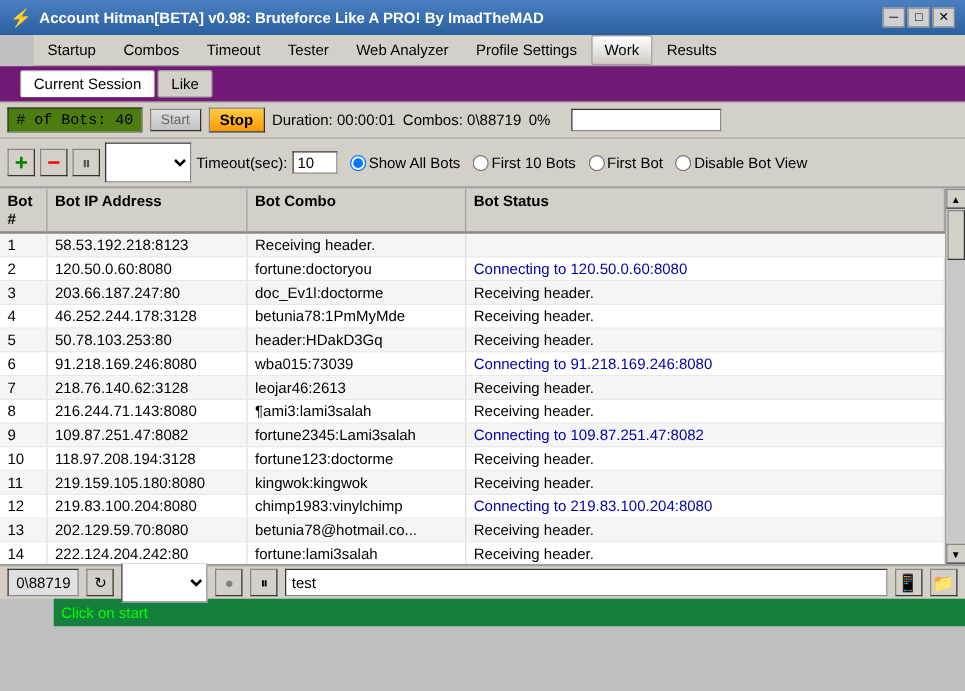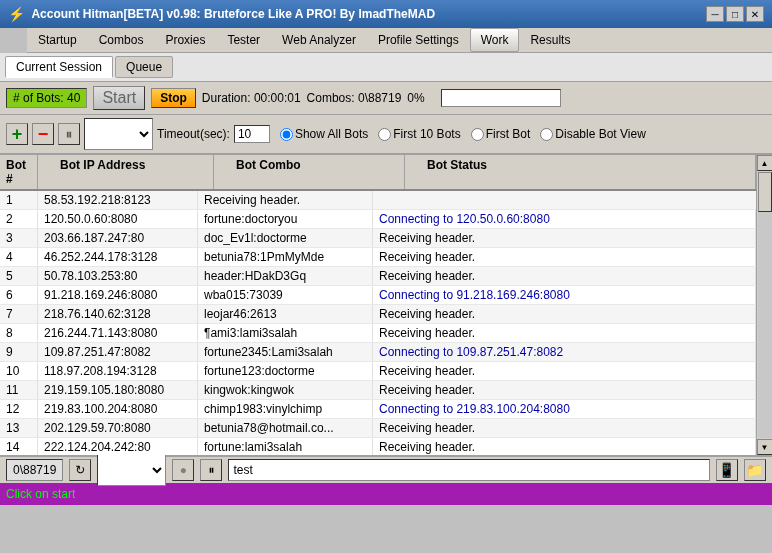--- a/index.html
+++ b/index.html
@@ -58,24 +58,24 @@
       cursor: pointer;
       background: #d4d0c8;
       border: 1px solid transparent;
       border-radius: 2px;
     }
     .menu-item:hover, .menu-item.active {
       background: linear-gradient(to bottom, #fff, #d0cdc5);
       border-color: #a0a0a0;
     }
     .session-bar {
-      background: #e5e5e5;
+      background: #701a75;
       display: flex;
       align-items: flex-start;
-      padding: 3px 5px;
+      padding: 3px 16px;
       gap: 2px;
       border-bottom: 1px solid #a0a0a0;
     }
     .tab-btn {
       padding: 3px 10px;
       font-size: 12px;
       cursor: pointer;
       background: #d4d0c8;
       border: 1px solid #a0a0a0;
       border-radius: 2px;
@@ -87,29 +87,30 @@
     .controls-row {
       background: #d4d0c8;
       display: flex;
       align-items: center;
       padding: 4px 6px;
       gap: 6px;
       border-bottom: 1px solid #a0a0a0;
     }
     .bots-label {
       font-size: 12px;
-      background: #84cc16;
+      background: #4d7c0f;
       border: 1px inset #888;
       padding: 2px 6px;
+      font-family: Liberation Mono, monospace;
     }
     .btn-start {
       padding: 2px 8px;
       background: linear-gradient(to bottom, #e0e0e0, #c0c0c0);
       border: 1px outset #888;
-      font-size: 16px;
+      font-size: 11px;
       cursor: pointer;
       color: #666;
     }
     .btn-stop {
       padding: 2px 8px;
       background: linear-gradient(to bottom, #ffcc44, #ff9900);
       border: 1px outset #888;
       font-size: 12px;
       cursor: pointer;
       font-weight: bold;
@@ -180,21 +181,20 @@
       overflow: hidden;
       position: relative;
     }
     .table-header {
       display: grid;
       grid-template-columns: 38px 160px 175px 1fr;
       background: #d4d0c8;
       border-bottom: 2px solid #888;
       font-weight: bold;
       font-size: 12px;
-      gap: 16px;
     }
     .th-cell {
       padding: 3px 6px;
       border-right: 1px solid #a0a0a0;
       overflow: hidden;
     }
     .table-body {
       overflow-y: auto;
       height: 100%;
     }
@@ -276,27 +276,28 @@
       background: #d4d0c8;
       display: flex;
       align-items: center;
       justify-content: center;
       cursor: pointer;
       font-size: 12px;
     }
     .connecting { color: #0000aa; }
     .receiving { color: #000; }
     .bottom-bar {
-      background: #a21caf;
+      background: #15803d;
       color: #00ff00;
       font-size: 12px;
       padding: 2px 6px;
       height: 22px;
       display: flex;
       align-items: center;
+      margin-left: 43px;
     }
   </style>
 </head>
 <body>
 
 <div>
 
   <div class="title-bar">
     <div class="title-bar-left">
       <span style="font-size:14px;">⚡</span>
@@ -305,31 +306,31 @@
     <div class="title-bar-controls">
       <div class="tb-btn">─</div>
       <div class="tb-btn">□</div>
       <div class="tb-btn close">✕</div>
     </div>
   </div>
 
   <div class="menu-bar">
     <div class="menu-item">Startup</div>
     <div class="menu-item">Combos</div>
-    <div class="menu-item">Proxies</div>
+    <div class="menu-item">Timeout</div>
     <div class="menu-item">Tester</div>
     <div class="menu-item">Web Analyzer</div>
     <div class="menu-item">Profile Settings</div>
     <div class="menu-item active">Work</div>
     <div class="menu-item">Results</div>
   </div>
 
   <div class="session-bar">
     <div class="tab-btn active">Current Session</div>
-    <div class="tab-btn">Queue</div>
+    <div class="tab-btn">Like</div>
   </div>
 
   <div class="controls-row">
     <span class="bots-label"># of Bots: 40</span>
     <button class="btn-start">Start</button>
     <button class="btn-stop">Stop</button>
     <span class="duration-label">Duration: 00:00:01</span>
     <span class="duration-label">Combos: 0\88719</span>
     <span class="pct-label">0%</span>
     <div class="progress-bar"></div>

